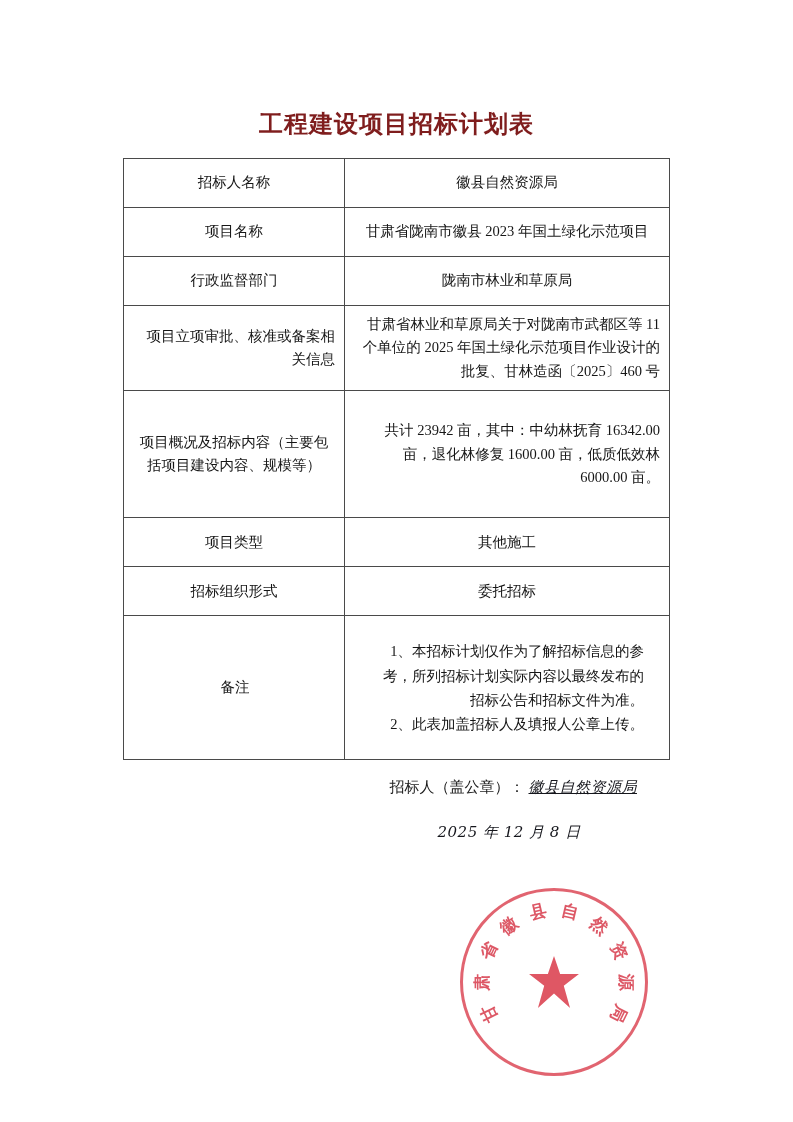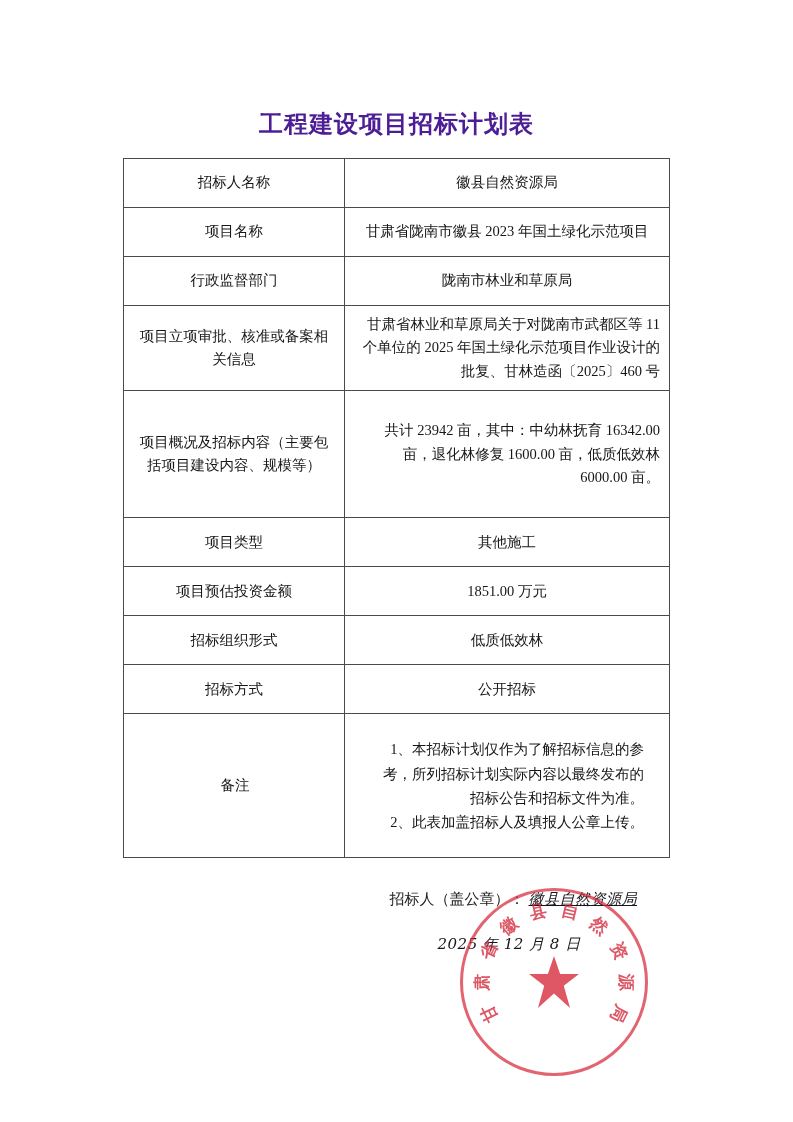--- a/index.html
+++ b/index.html
@@ -21,21 +21,21 @@
     height: 1122px;
     box-sizing: border-box;
   }
   .doc-title {
     text-align: center;
     font-size: 24px;
     font-weight: bold;
     letter-spacing: 1px;
     margin-top: 108px;
     margin-bottom: 18px;
-    color: #4c1d95;
+    color: #7f1d1d;
   }
   table.plan-table {
     border-collapse: collapse;
     width: 547px;
     margin: 0 auto;
     table-layout: fixed;
   }
   table.plan-table td {
     border: 1px solid #4a4a4a;
     font-size: 14.5px;
@@ -72,21 +72,21 @@
     margin: 16px;
     padding: 0;
     list-style: none;
   }
   .remark-list li {
     text-indent: 0;
     line-height: 1.66;
   }
   .sign-area {
     width: 578px;
-    margin: 32px auto 0 auto;
+    margin: 18px auto 0 auto;
     position: relative;
     height: 120px;
   }
   .sign-line {
     text-align: left;
     font-size: 15px;
     padding-left: 282px;
   }
   .sign-underline {
     text-decoration: underline;
@@ -154,42 +154,34 @@
       </tr>
       <tr class="r-tall">
         <td class="label">项目名称</td>
         <td class="value center">甘肃省陇南市徽县 2023 年国土绿化示范项目</td>
       </tr>
       <tr class="r-tall">
         <td class="label">行政监督部门</td>
         <td class="value center">陇南市林业和草原局</td>
       </tr>
       <tr>
-        <td class="label" style="height:70px;">项目立项审批、核准或备案相关信息</td>
+        <td class="label" style="height:70px;text-align:right;">项目立项审批、核准或备案相关信息</td>
         <td class="value">甘肃省林业和草原局关于对陇南市武都区等 11 个单位的 2025 年国土绿化示范项目作业设计的批复、甘林造函〔2025〕460 号</td>
       </tr>
       <tr>
         <td class="label" style="height:112px;text-align:center;">项目概况及招标内容（主要包括项目建设内容、规模等）</td>
         <td class="value">共计 23942 亩，其中：中幼林抚育 16342.00 亩，退化林修复 1600.00 亩，低质低效林 6000.00 亩。</td>
       </tr>
       <tr class="r-tall">
         <td class="label">项目类型</td>
         <td class="value center">其他施工</td>
       </tr>
       <tr class="r-tall">
-        <td class="label">项目预估投资金额</td>
-        <td class="value center">1851.00 万元</td>
-      </tr>
-      <tr class="r-tall">
         <td class="label">招标组织形式</td>
-        <td class="value center">低质低效林</td>
-      </tr>
-      <tr class="r-tall">
-        <td class="label">招标方式</td>
-        <td class="value center">公开招标</td>
+        <td class="value center">委托招标</td>
       </tr>
       <tr>
         <td class="label" style="height:86px;padding-left:11px;">备注</td>
         <td class="value">
           <ul class="remark-list">
             <li>1、本招标计划仅作为了解招标信息的参考，所列招标计划实际内容以最终发布的招标公告和招标文件为准。</li>
             <li>2、此表加盖招标人及填报人公章上传。</li>
           </ul>
         </td>
       </tr>

